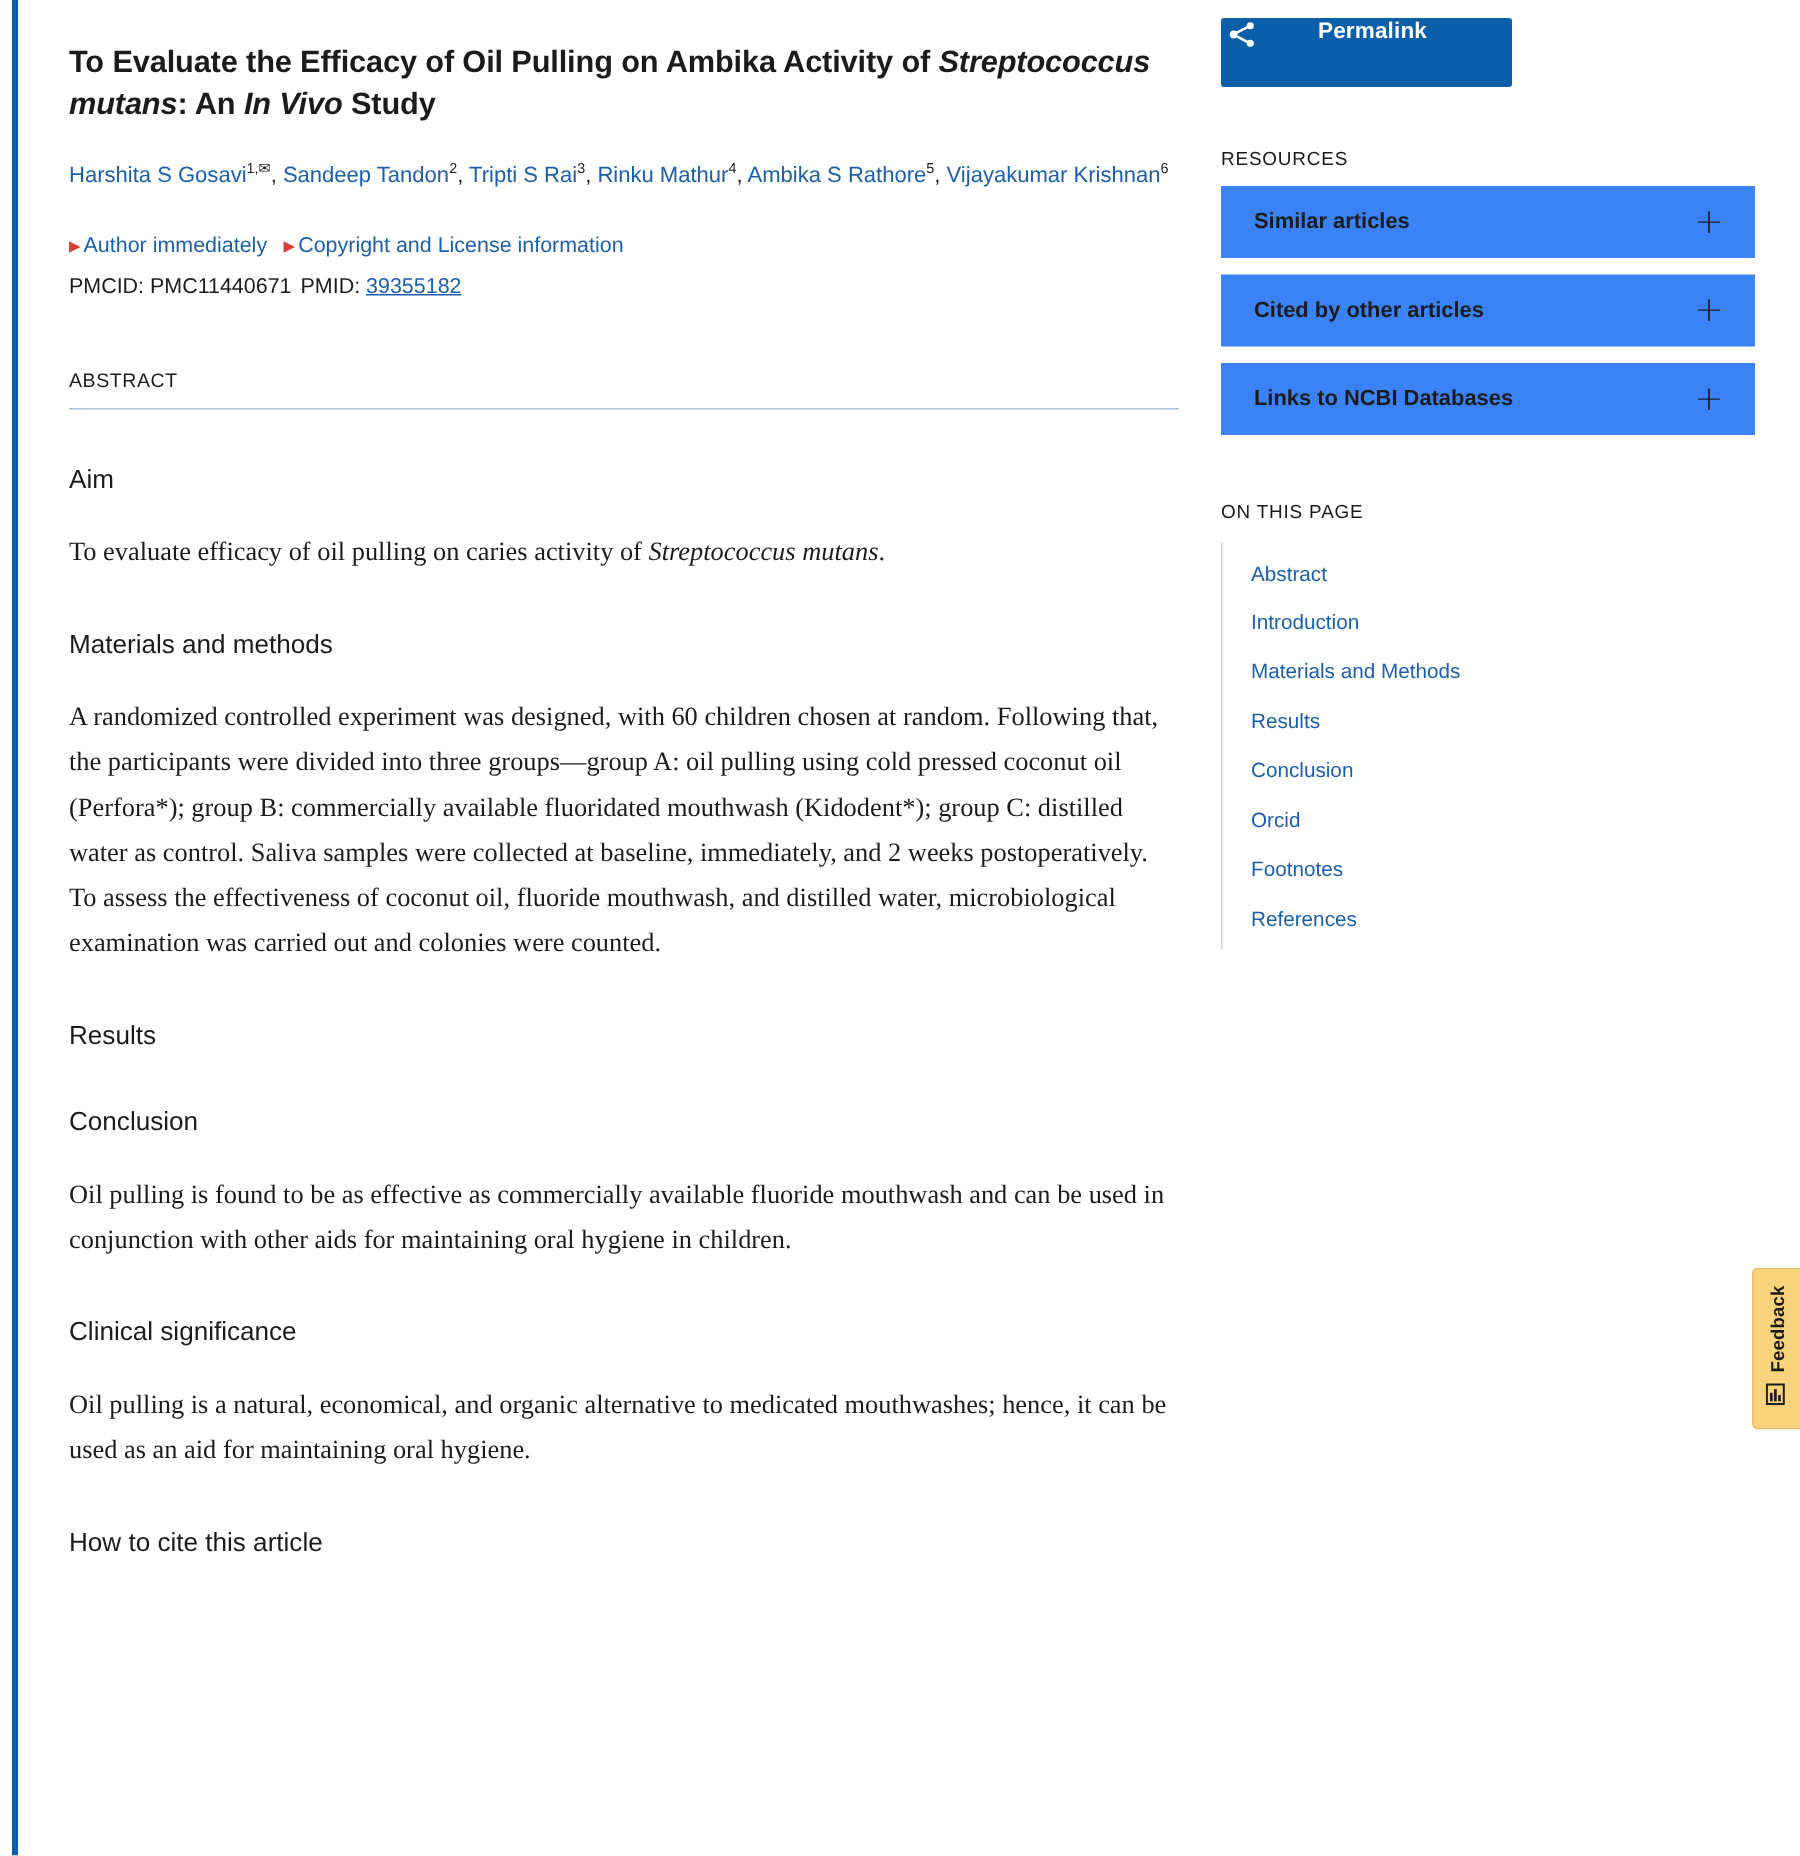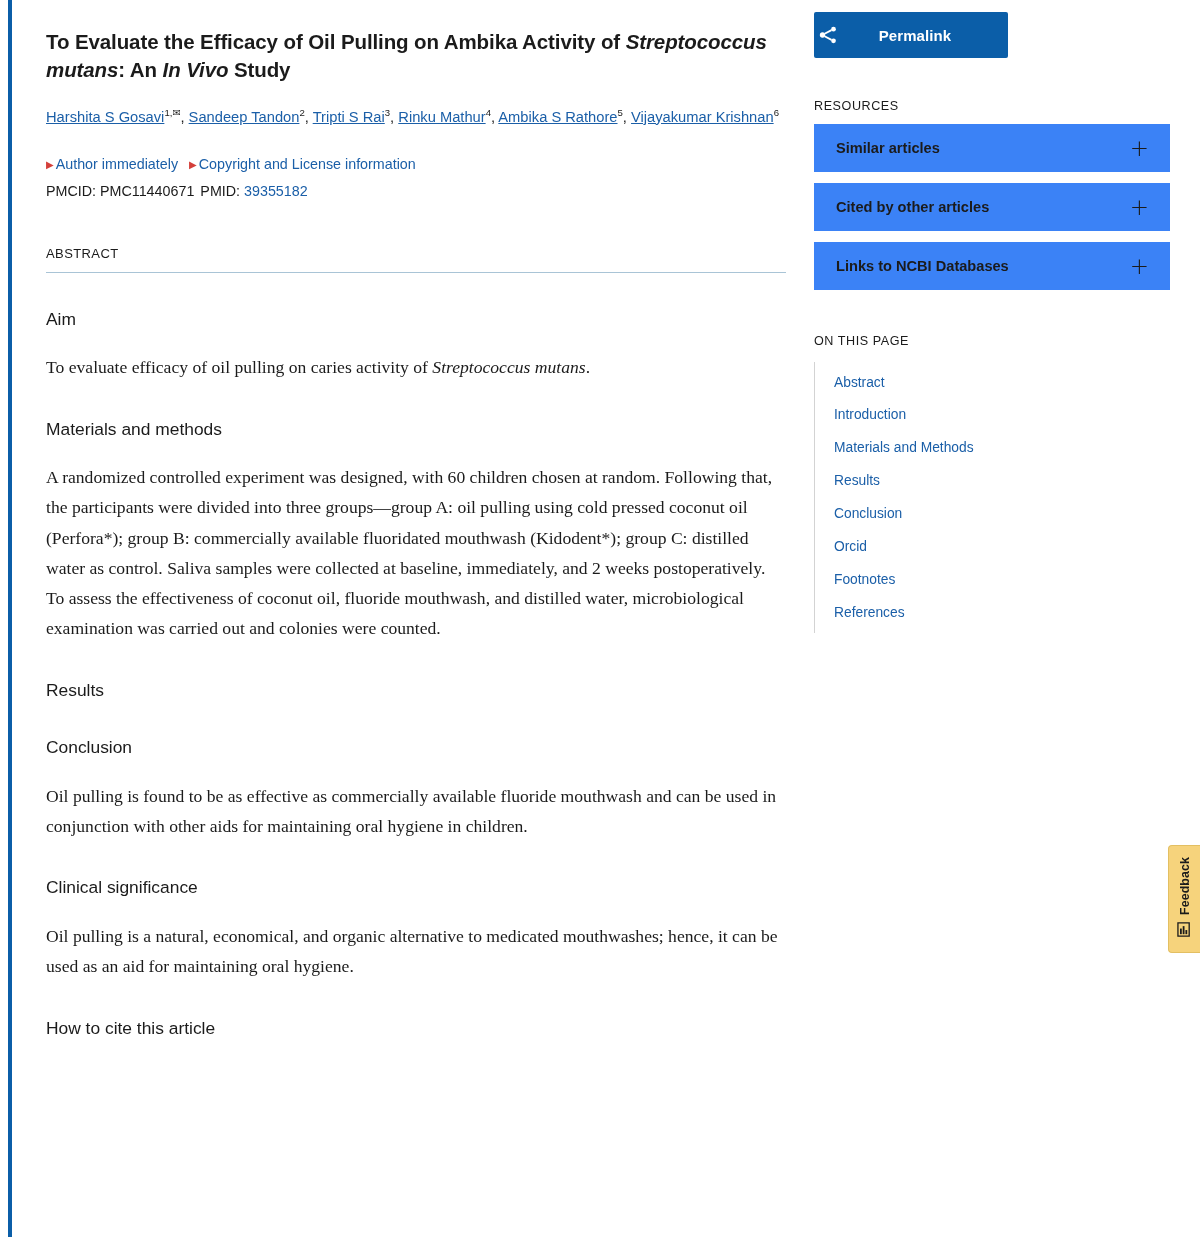--- a/index.html
+++ b/index.html
@@ -56,21 +56,20 @@
   #article-title .it { font-style: italic; }
 
   #authors {
     margin-top: 22px;
     font-size: 14.7px;
     line-height: 1.55;
     color: #1b5fa8;
   }
   #authors .au {
     color: #1b5fa8;
-    text-decoration: underline;
     cursor: pointer;
   }
   #authors sup {
     font-size: 9.6px;
     vertical-align: super;
     text-decoration: none;
     display: inline;
     color: #1b1b1b;
   }
   #authors .sep { color: #1b1b1b; text-decoration: none; }
@@ -97,20 +96,21 @@
   #info-links .gap { display: inline-block; width: 11px; }
 
   #ids {
     margin-top: 9px;
     font-size: 14.3px;
     color: #1b1b1b;
     line-height: 1.3;
   }
   #ids .pmid-link {
     color: #1b5fa8;
+    text-decoration: underline;
     cursor: pointer;
   }
   #ids .spacer { display: inline-block; width: 6px; }
 
   #abstract-heading {
     margin-top: 40px;
     font-size: 18.5px;
     font-weight: 400;
     font-variant: small-caps;
     text-transform: lowercase;
@@ -140,21 +140,21 @@
   
   #side-col {
     position: absolute;
     left: 814px;
     top: 0;
     width: 360px;
   }
 
   #permalink-btn {
     display: flex;
-    align-items: center;
+    align-items: flex-start;
     background: #0b5ea8;
     color: #ffffff;
     width: 194px;
     height: 46px;
     border: none;
     border-radius: 2px;
     margin-top: 12px;
     cursor: pointer;
     padding: 0 3px;
     font-family: "Liberation Sans", sans-serif;

